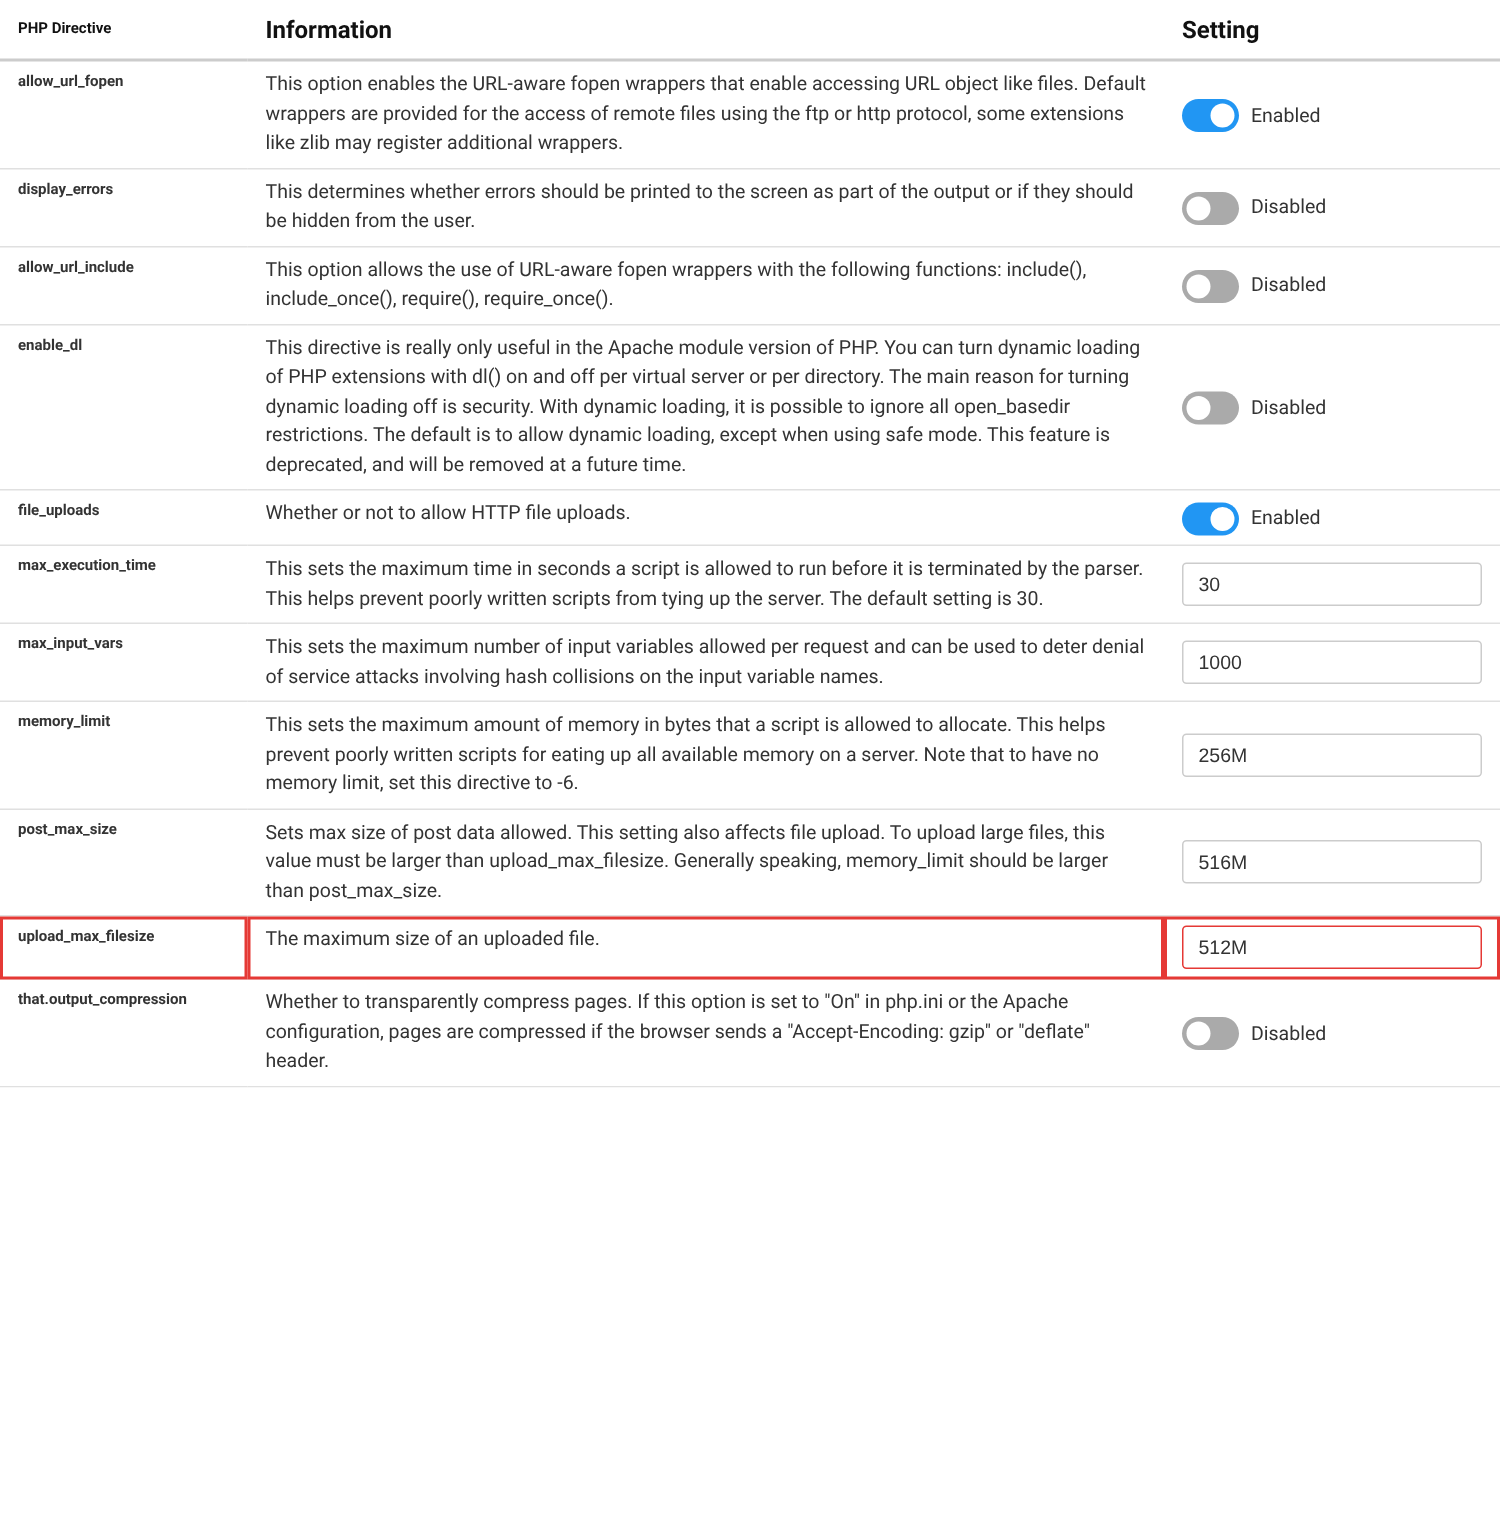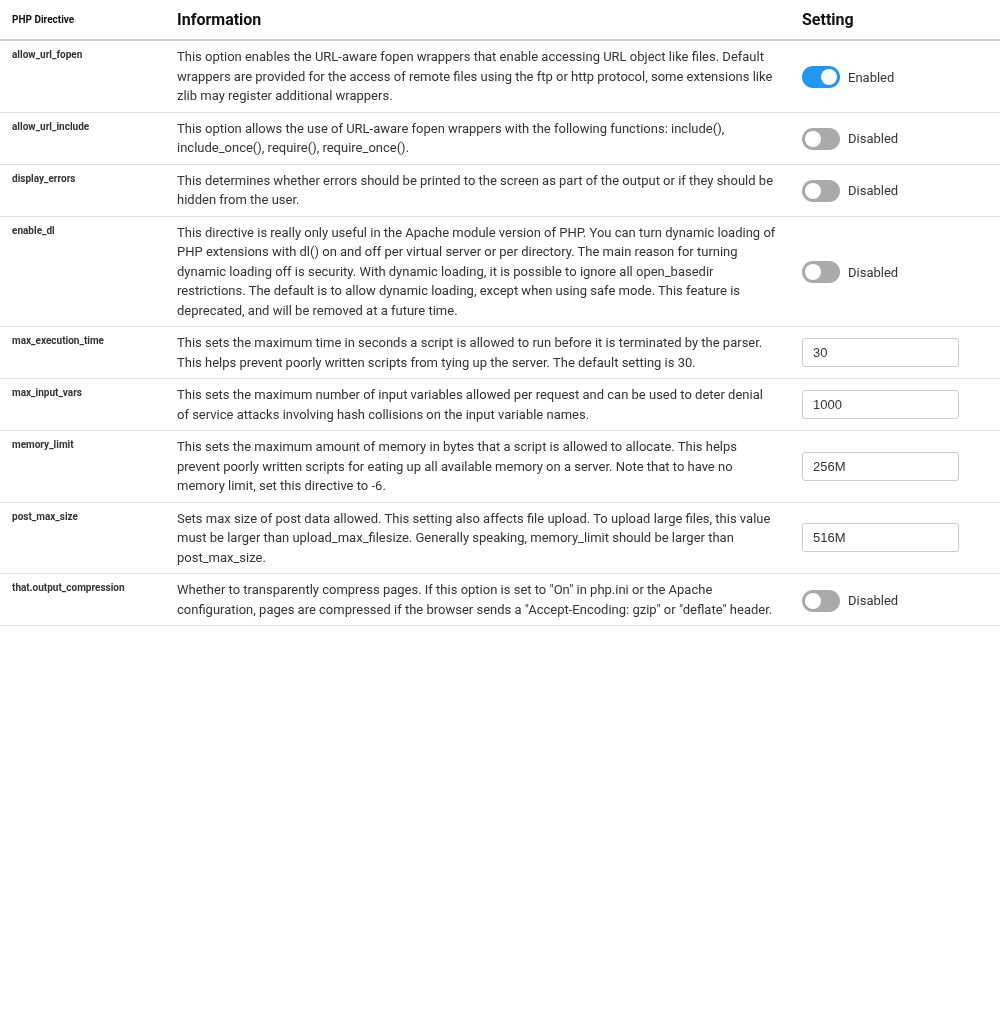--- a/index.html
+++ b/index.html
@@ -80,21 +80,21 @@
     }
     .slider.on { background: #2196F3; }
     .slider.off { background: #aaa; }
     .slider.on:before { transform: translateX(16px); }
     .toggle-label {
       font-size: 13px;
       color: #333;
     }
     
     .setting-input {
-      width: 157px;
+      width: 200px;
       padding: 6px 10px;
       border: 1px solid #ccc;
       border-radius: 3px;
       font-size: 13px;
       color: #333;
       background: #fff;
     }
     
     .highlighted-row td {
       background: #fff;
@@ -127,52 +127,64 @@
         <td class="col-setting">
           <div class="toggle-container">
             <label class="toggle">
               <span class="slider on"></span>
             </label>
             <span class="toggle-label">Enabled</span>
           </div>
         </td>
       </tr>
       <tr>
+        <td class="col-directive">display_errors</td>
+        <td class="col-info">This determines whether errors should be printed to the screen as part of the output or if they should be hidden from the user.</td>
+        <td class="col-setting">
+          <div class="toggle-container">
+            <label class="toggle">
+              <span class="slider off"></span>
+            </label>
+            <span class="toggle-label">Disabled</span>
+          </div>
+        </td>
+      </tr>
+      <tr>
         <td class="col-directive">allow_url_include</td>
         <td class="col-info">This option allows the use of URL-aware fopen wrappers with the following functions: include(), include_once(), require(), require_once().</td>
         <td class="col-setting">
           <div class="toggle-container">
             <label class="toggle">
               <span class="slider off"></span>
             </label>
             <span class="toggle-label">Disabled</span>
           </div>
         </td>
       </tr>
       <tr>
-        <td class="col-directive">display_errors</td>
-        <td class="col-info">This determines whether errors should be printed to the screen as part of the output or if they should be hidden from the user.</td>
-        <td class="col-setting">
-          <div class="toggle-container">
-            <label class="toggle">
-              <span class="slider off"></span>
-            </label>
-            <span class="toggle-label">Disabled</span>
-          </div>
-        </td>
-      </tr>
-      <tr>
         <td class="col-directive">enable_dl</td>
         <td class="col-info">This directive is really only useful in the Apache module version of PHP. You can turn dynamic loading of PHP extensions with dl() on and off per virtual server or per directory. The main reason for turning dynamic loading off is security. With dynamic loading, it is possible to ignore all open_basedir restrictions. The default is to allow dynamic loading, except when using safe mode. This feature is deprecated, and will be removed at a future time.</td>
         <td class="col-setting">
           <div class="toggle-container">
             <label class="toggle">
               <span class="slider off"></span>
             </label>
             <span class="toggle-label">Disabled</span>
+          </div>
+        </td>
+      </tr>
+      <tr>
+        <td class="col-directive">file_uploads</td>
+        <td class="col-info">Whether or not to allow HTTP file uploads.</td>
+        <td class="col-setting">
+          <div class="toggle-container">
+            <label class="toggle">
+              <span class="slider on"></span>
+            </label>
+            <span class="toggle-label">Enabled</span>
           </div>
         </td>
       </tr>
       <tr>
         <td class="col-directive">max_execution_time</td>
         <td class="col-info">This sets the maximum time in seconds a script is allowed to run before it is terminated by the parser. This helps prevent poorly written scripts from tying up the server. The default setting is 30.</td>
         <td class="col-setting"><input type="text" class="setting-input" value="30" style=""></td>
       </tr>
       <tr>
         <td class="col-directive">max_input_vars</td>
@@ -181,20 +193,25 @@
       </tr>
       <tr>
         <td class="col-directive">memory_limit</td>
         <td class="col-info">This sets the maximum amount of memory in bytes that a script is allowed to allocate. This helps prevent poorly written scripts for eating up all available memory on a server. Note that to have no memory limit, set this directive to -6.</td>
         <td class="col-setting"><input type="text" class="setting-input" value="256M" style=""></td>
       </tr>
       <tr>
         <td class="col-directive">post_max_size</td>
         <td class="col-info">Sets max size of post data allowed. This setting also affects file upload. To upload large files, this value must be larger than upload_max_filesize. Generally speaking, memory_limit should be larger than post_max_size.</td>
         <td class="col-setting"><input type="text" class="setting-input" value="516M" style=""></td>
+      </tr>
+      <tr class="highlighted-row">
+        <td class="col-directive">upload_max_filesize</td>
+        <td class="col-info">The maximum size of an uploaded file.</td>
+        <td class="col-setting"><input type="text" class="setting-input" value="512M" style=""></td>
       </tr>
       <tr>
         <td class="col-directive">that.output_compression</td>
         <td class="col-info">Whether to transparently compress pages. If this option is set to "On" in php.ini or the Apache configuration, pages are compressed if the browser sends a "Accept-Encoding: gzip" or "deflate" header.</td>
         <td class="col-setting">
           <div class="toggle-container">
             <label class="toggle">
               <span class="slider off"></span>
             </label>
             <span class="toggle-label">Disabled</span>

